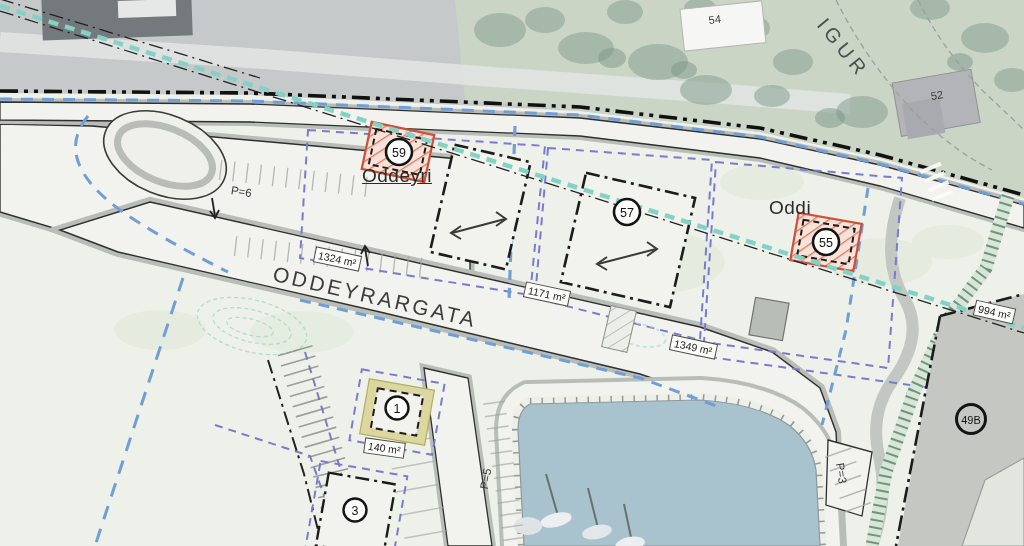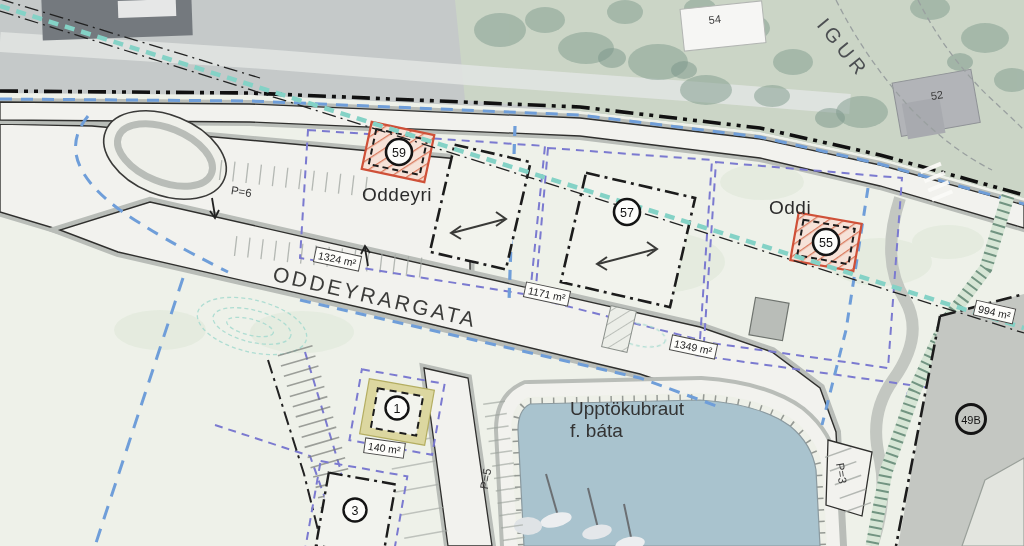--- a/index.html
+++ b/index.html
@@ -268,29 +268,25 @@
       <circle cx="355" cy="510" r="11.5" fill="#fdfdfb" stroke="#141414" stroke-width="2.4"></circle>
       <text x="355" y="514.5">3</text>
     </g>
     <g>
       <circle cx="971" cy="419" r="14.5" fill="#c4c7c2" stroke="#141414" stroke-width="3"></circle>
       <text x="971" y="423.5" font-size="11">49B</text>
     </g>
   </g>
 </svg>
 
-<div class="lbl district" style="left:362px;top:184px;">Oddeyri</div>
+<div class="lbl district" style="left:362px;top:165px;text-decoration:underline;">Oddeyri</div>
 <div class="lbl district" style="left:741px;top:197px;margin-left:28px;">Oddi</div>
 <div class="lbl street-main" style="left:276px;top:262px;transform:rotate(13deg);">ODDEYRARGATA</div>
 <div class="lbl street-partial" style="left:830px;top:14px;transform:rotate(51deg);">IGUR</div>
 
-<div class="lbl slipway" style="left:570px;top:398px;">
-  <div>Upptökubraut</div>
-  <div>f. báta</div>
-</div>
 
 <div class="lbl pk" style="left:232px;top:184px;transform:rotate(9deg);">P=6</div>
 <div class="lbl pk" style="left:478px;top:488px;transform:rotate(-80deg);">P=5</div>
 <div class="lbl pk" style="left:846px;top:462px;transform:rotate(82deg);">P=3</div>
 
 <div class="lbl bldgno" style="left:708px;top:14px;transform:rotate(-6deg);">54</div>
 <div class="lbl bldgno" style="left:930px;top:90px;transform:rotate(-9deg);">52</div>
 
 <div class="areabox" style="left:314px;top:251px;transform:rotate(12deg);">1324 m²</div>
 <div class="areabox" style="left:524px;top:286px;transform:rotate(12deg);">1171 m²</div>

